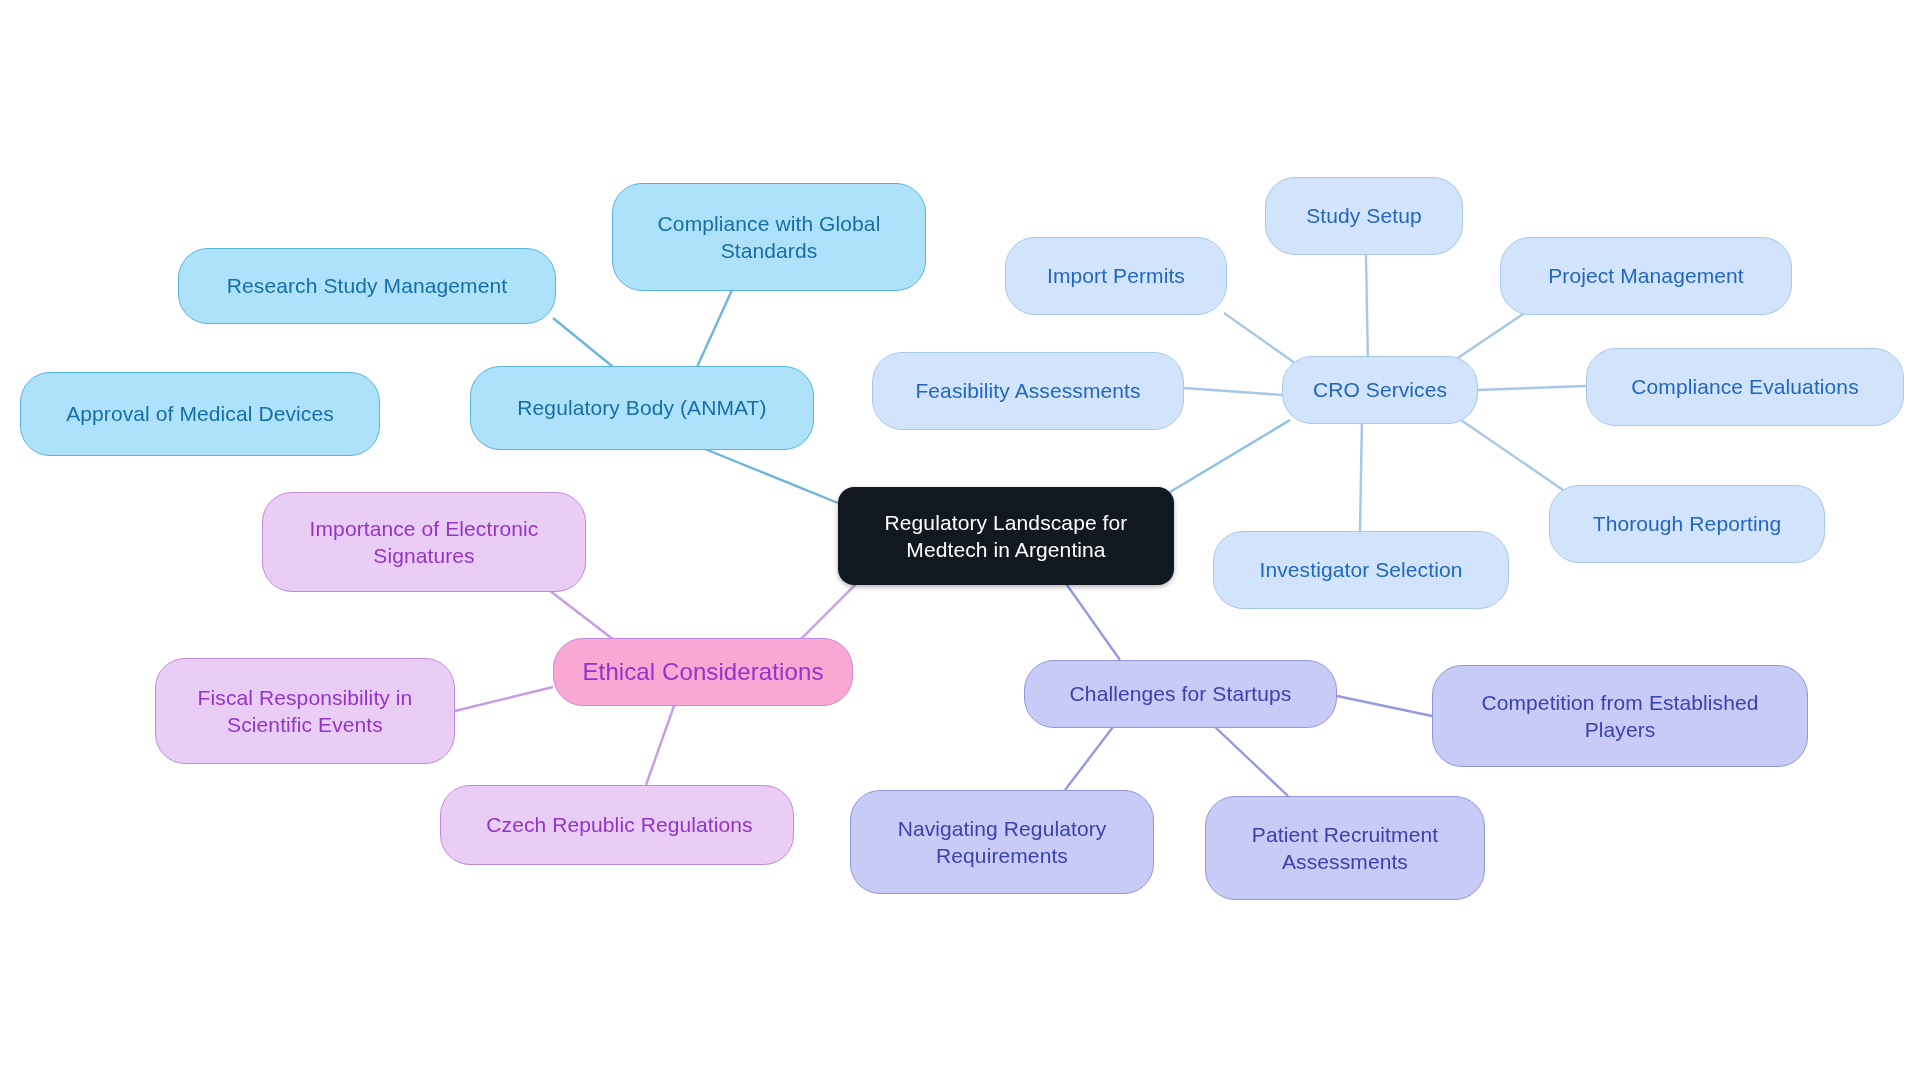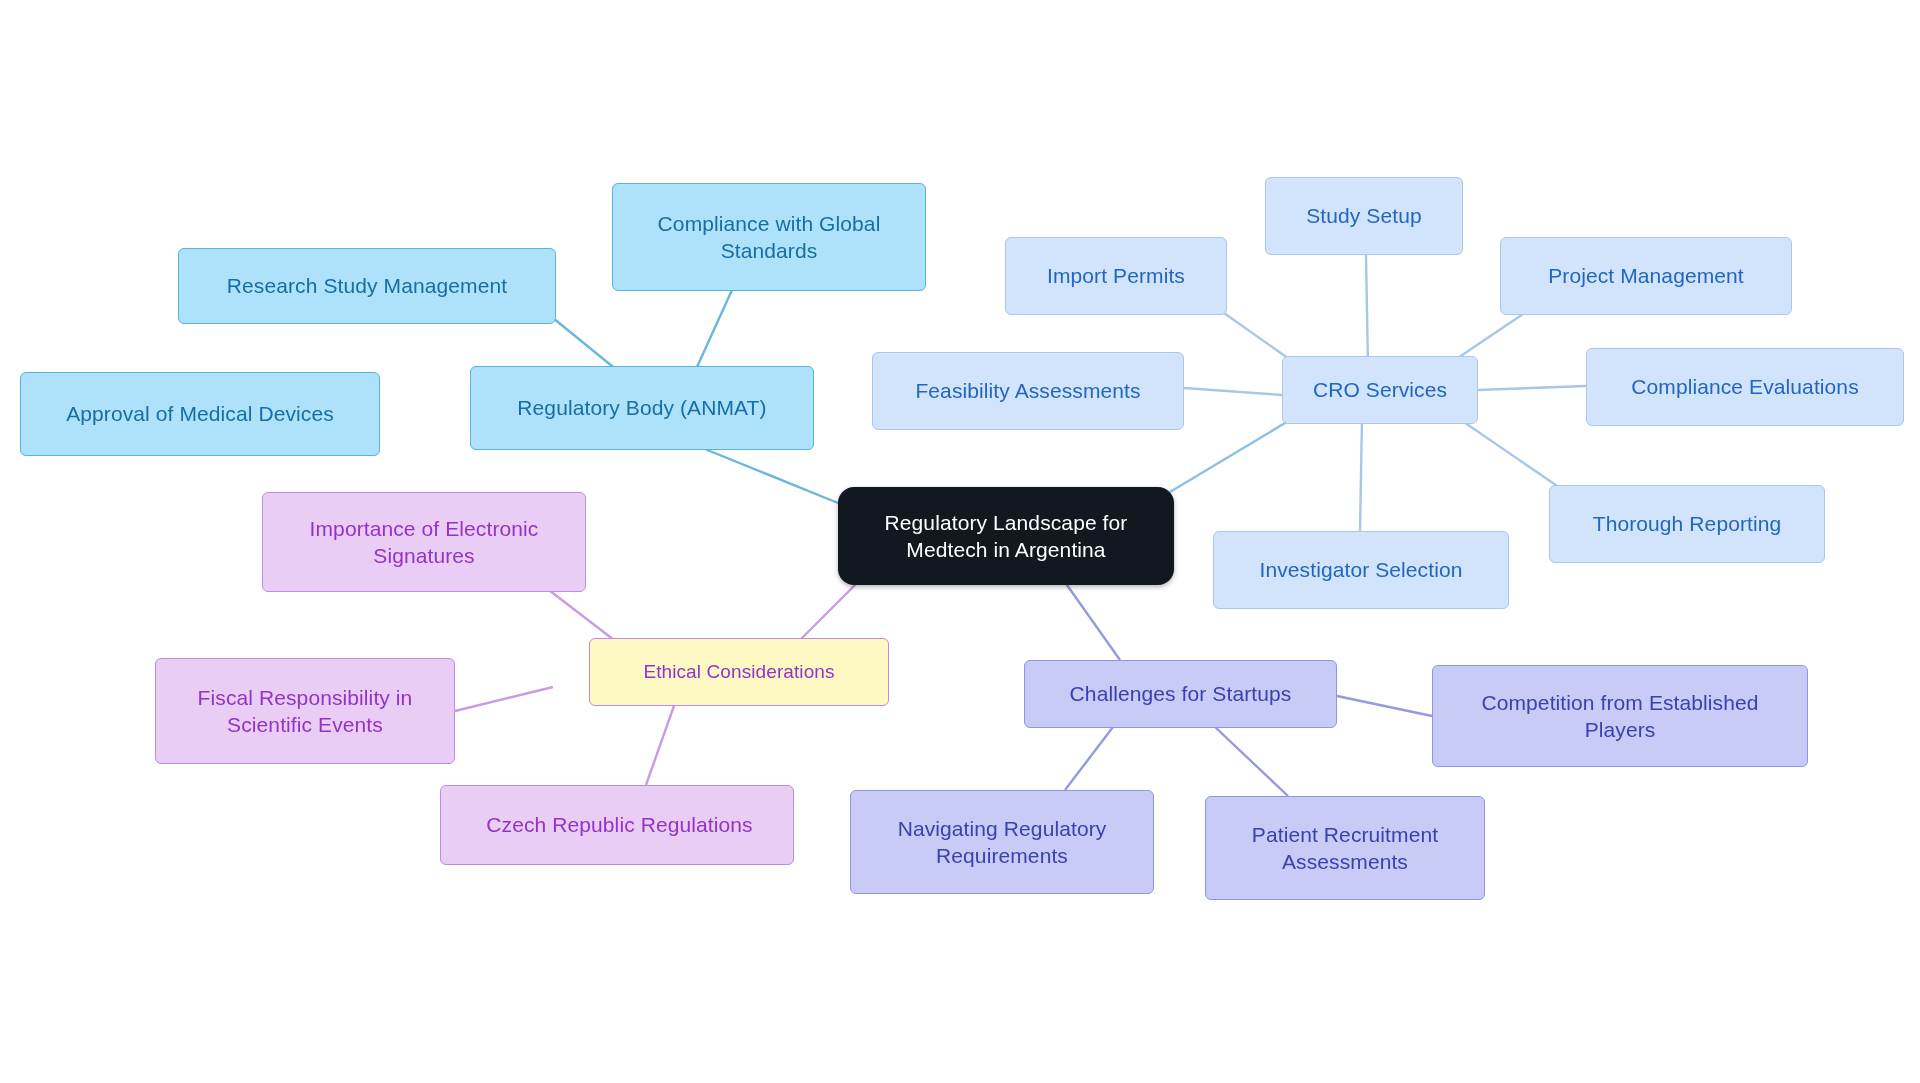--- a/index.html
+++ b/index.html
@@ -26,21 +26,21 @@
     height: 1083px;
     pointer-events: none;
   }
   .node {
     position: absolute;
     box-sizing: border-box;
     display: flex;
     align-items: center;
     justify-content: center;
     text-align: center;
-    border-radius: 6px;
+    border-radius: 30px;
     border-style: solid;
     border-width: 1.6px;
     line-height: 1.3;
     padding: 4px 14px;
     white-space: pre-line;
     letter-spacing: 0.1px;
   }
   .node.root {
     border-radius: 16px;
     border-width: 0;
@@ -128,21 +128,21 @@
   </div>
 
   <div class="node" style="left:1549px; top:485px; width:276px; height:78px; background:#d2e4fb; border-color:#a8c8ea; color:#2166c0; font-size:21px;">
     <span>Thorough Reporting</span>
   </div>
 
   <div class="node" style="left:1213px; top:531px; width:296px; height:78px; background:#d2e4fb; border-color:#a8c8ea; color:#2166c0; font-size:21px;">
     <span>Investigator Selection</span>
   </div>
 
-  <div class="node" style="left:553px; top:638px; width:300px; height:68px; background:#fef9c3; border-color:#c28ae0; color:#9333c8; font-size:19px;margin-left:36px;">
+  <div class="node" style="left:553px; top:638px; width:300px; height:68px; background:#f9a8d4; border-color:#c28ae0; color:#9333c8; font-size:24px;">
     <span>Ethical Considerations</span>
   </div>
 
   <div class="node" style="left:262px; top:492px; width:324px; height:100px; background:#e9cdf5; border-color:#c28ae0; color:#9333c8; font-size:21px;">
     <span>Importance of Electronic
 Signatures</span>
   </div>
 
   <div class="node" style="left:155px; top:658px; width:300px; height:106px; background:#e9cdf5; border-color:#c28ae0; color:#9333c8; font-size:21px;">
     <span>Fiscal Responsibility in

